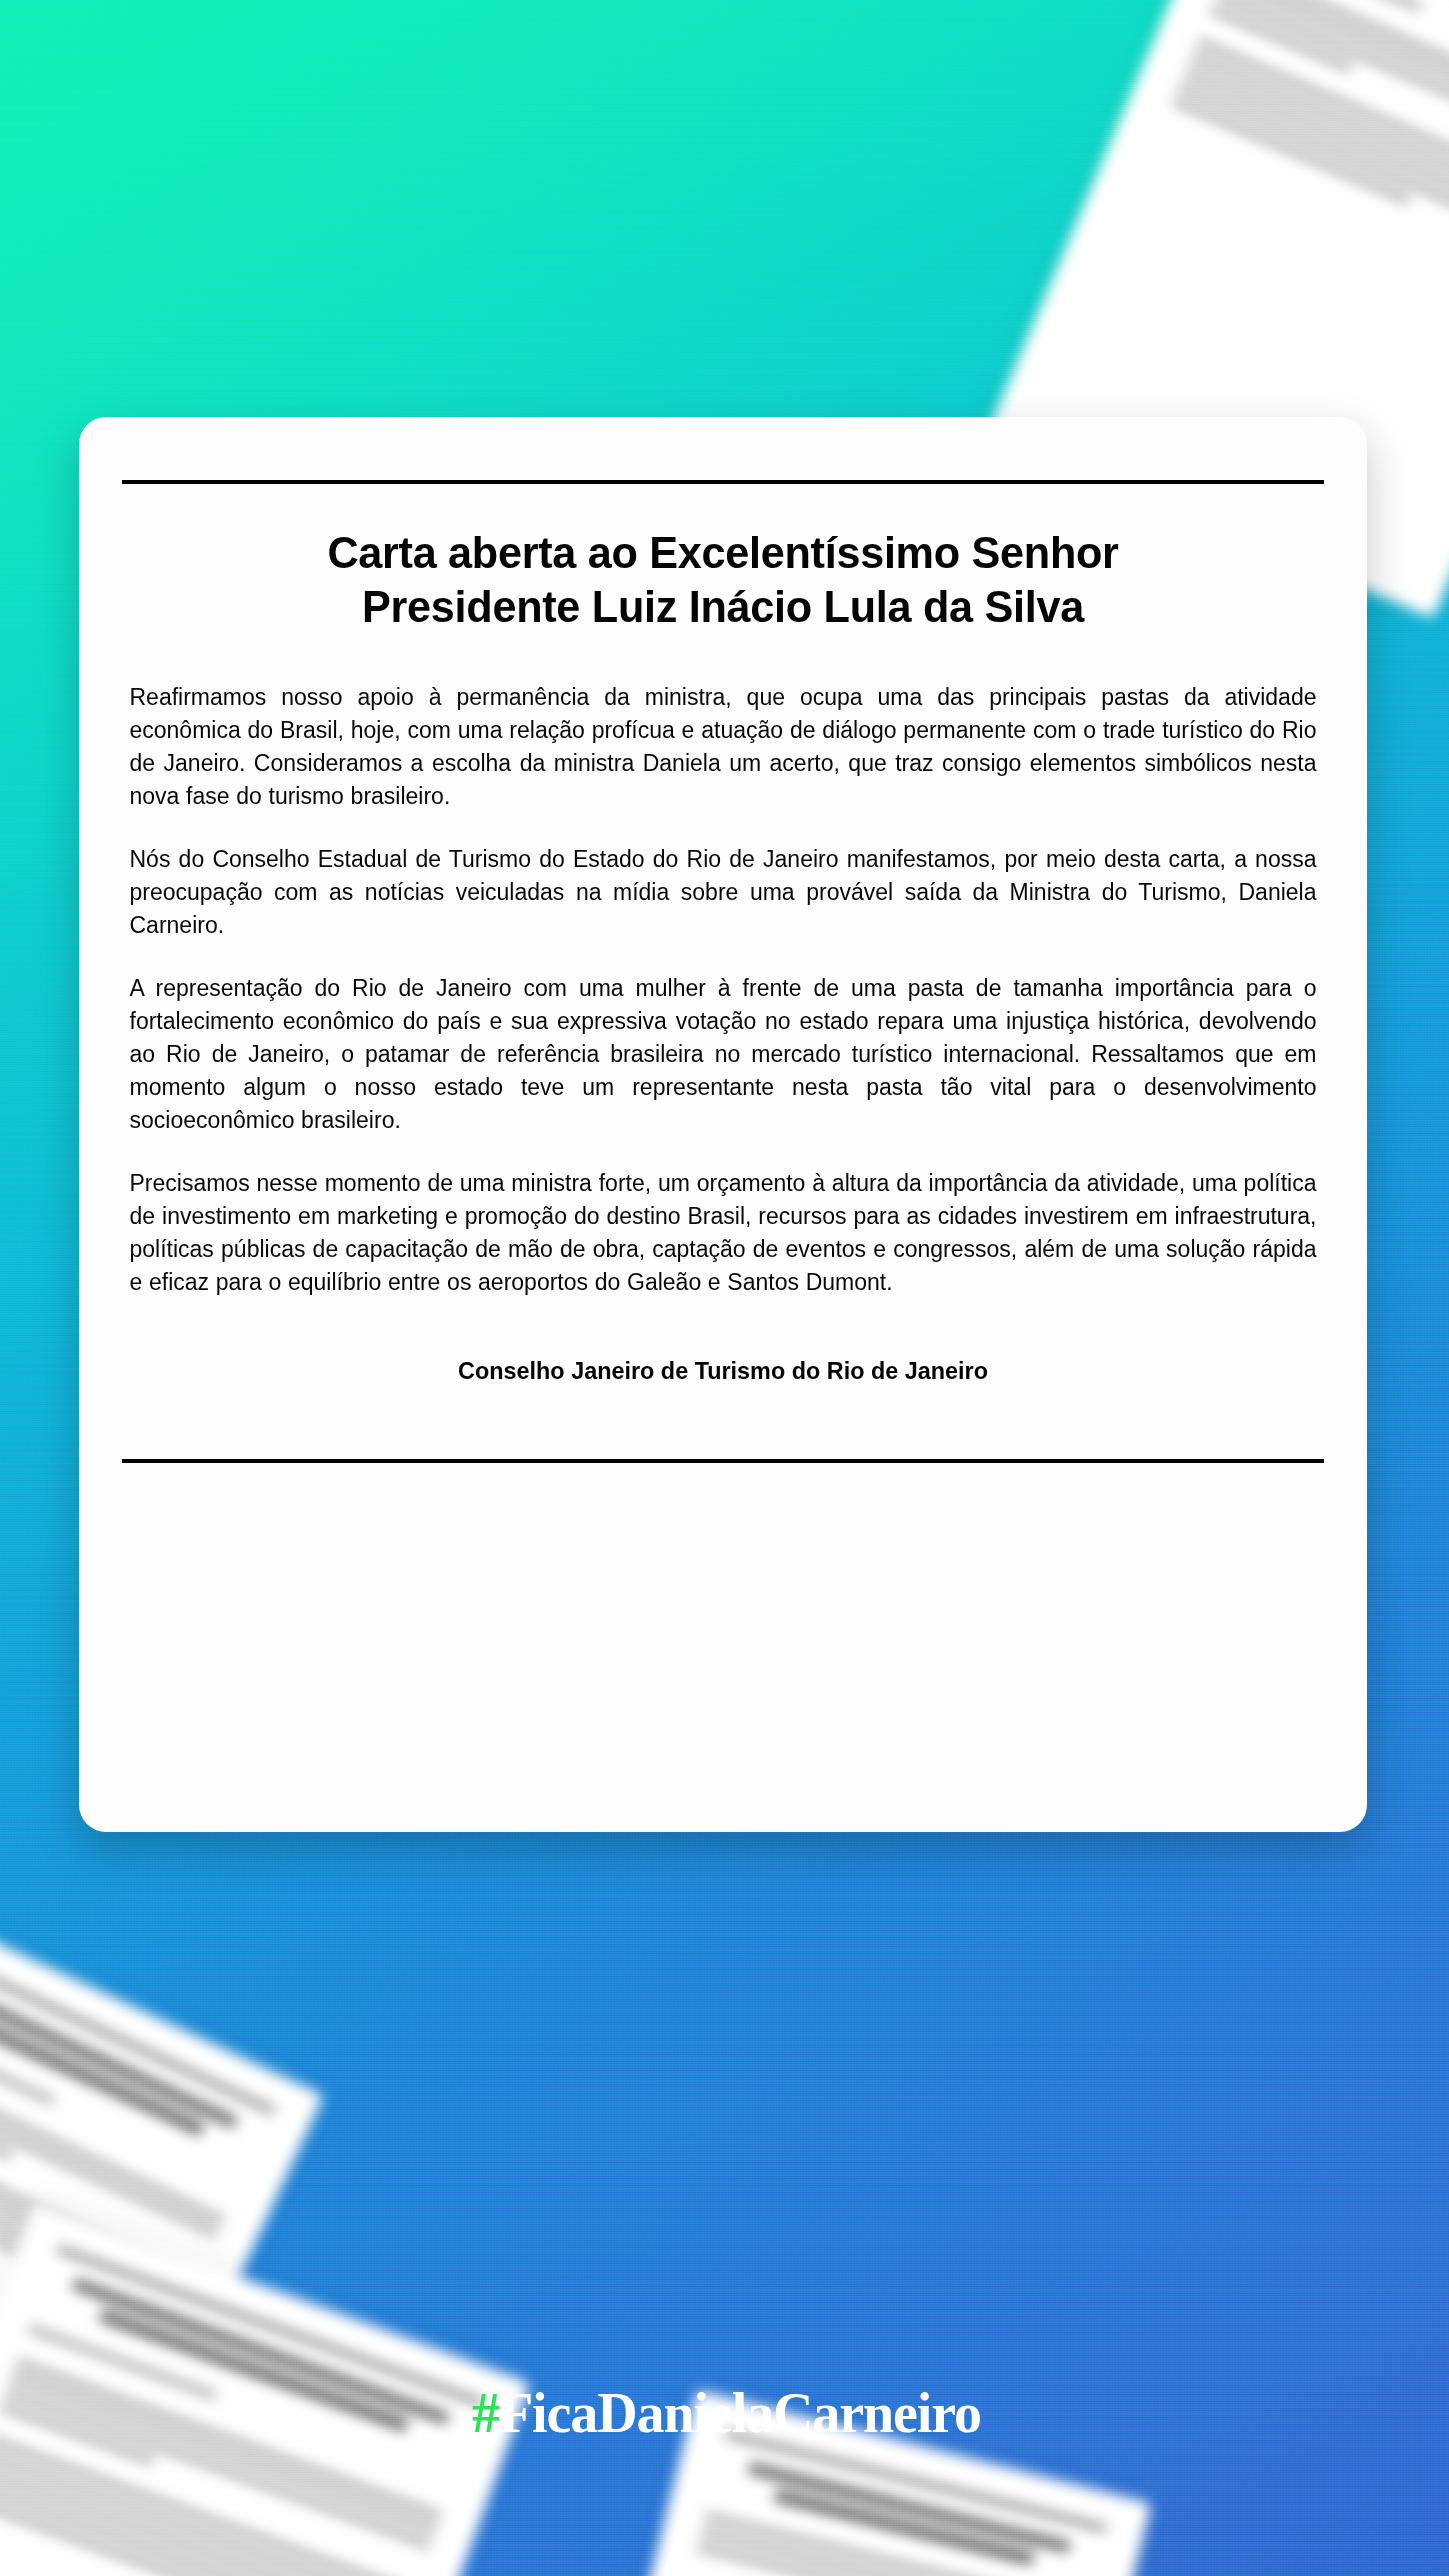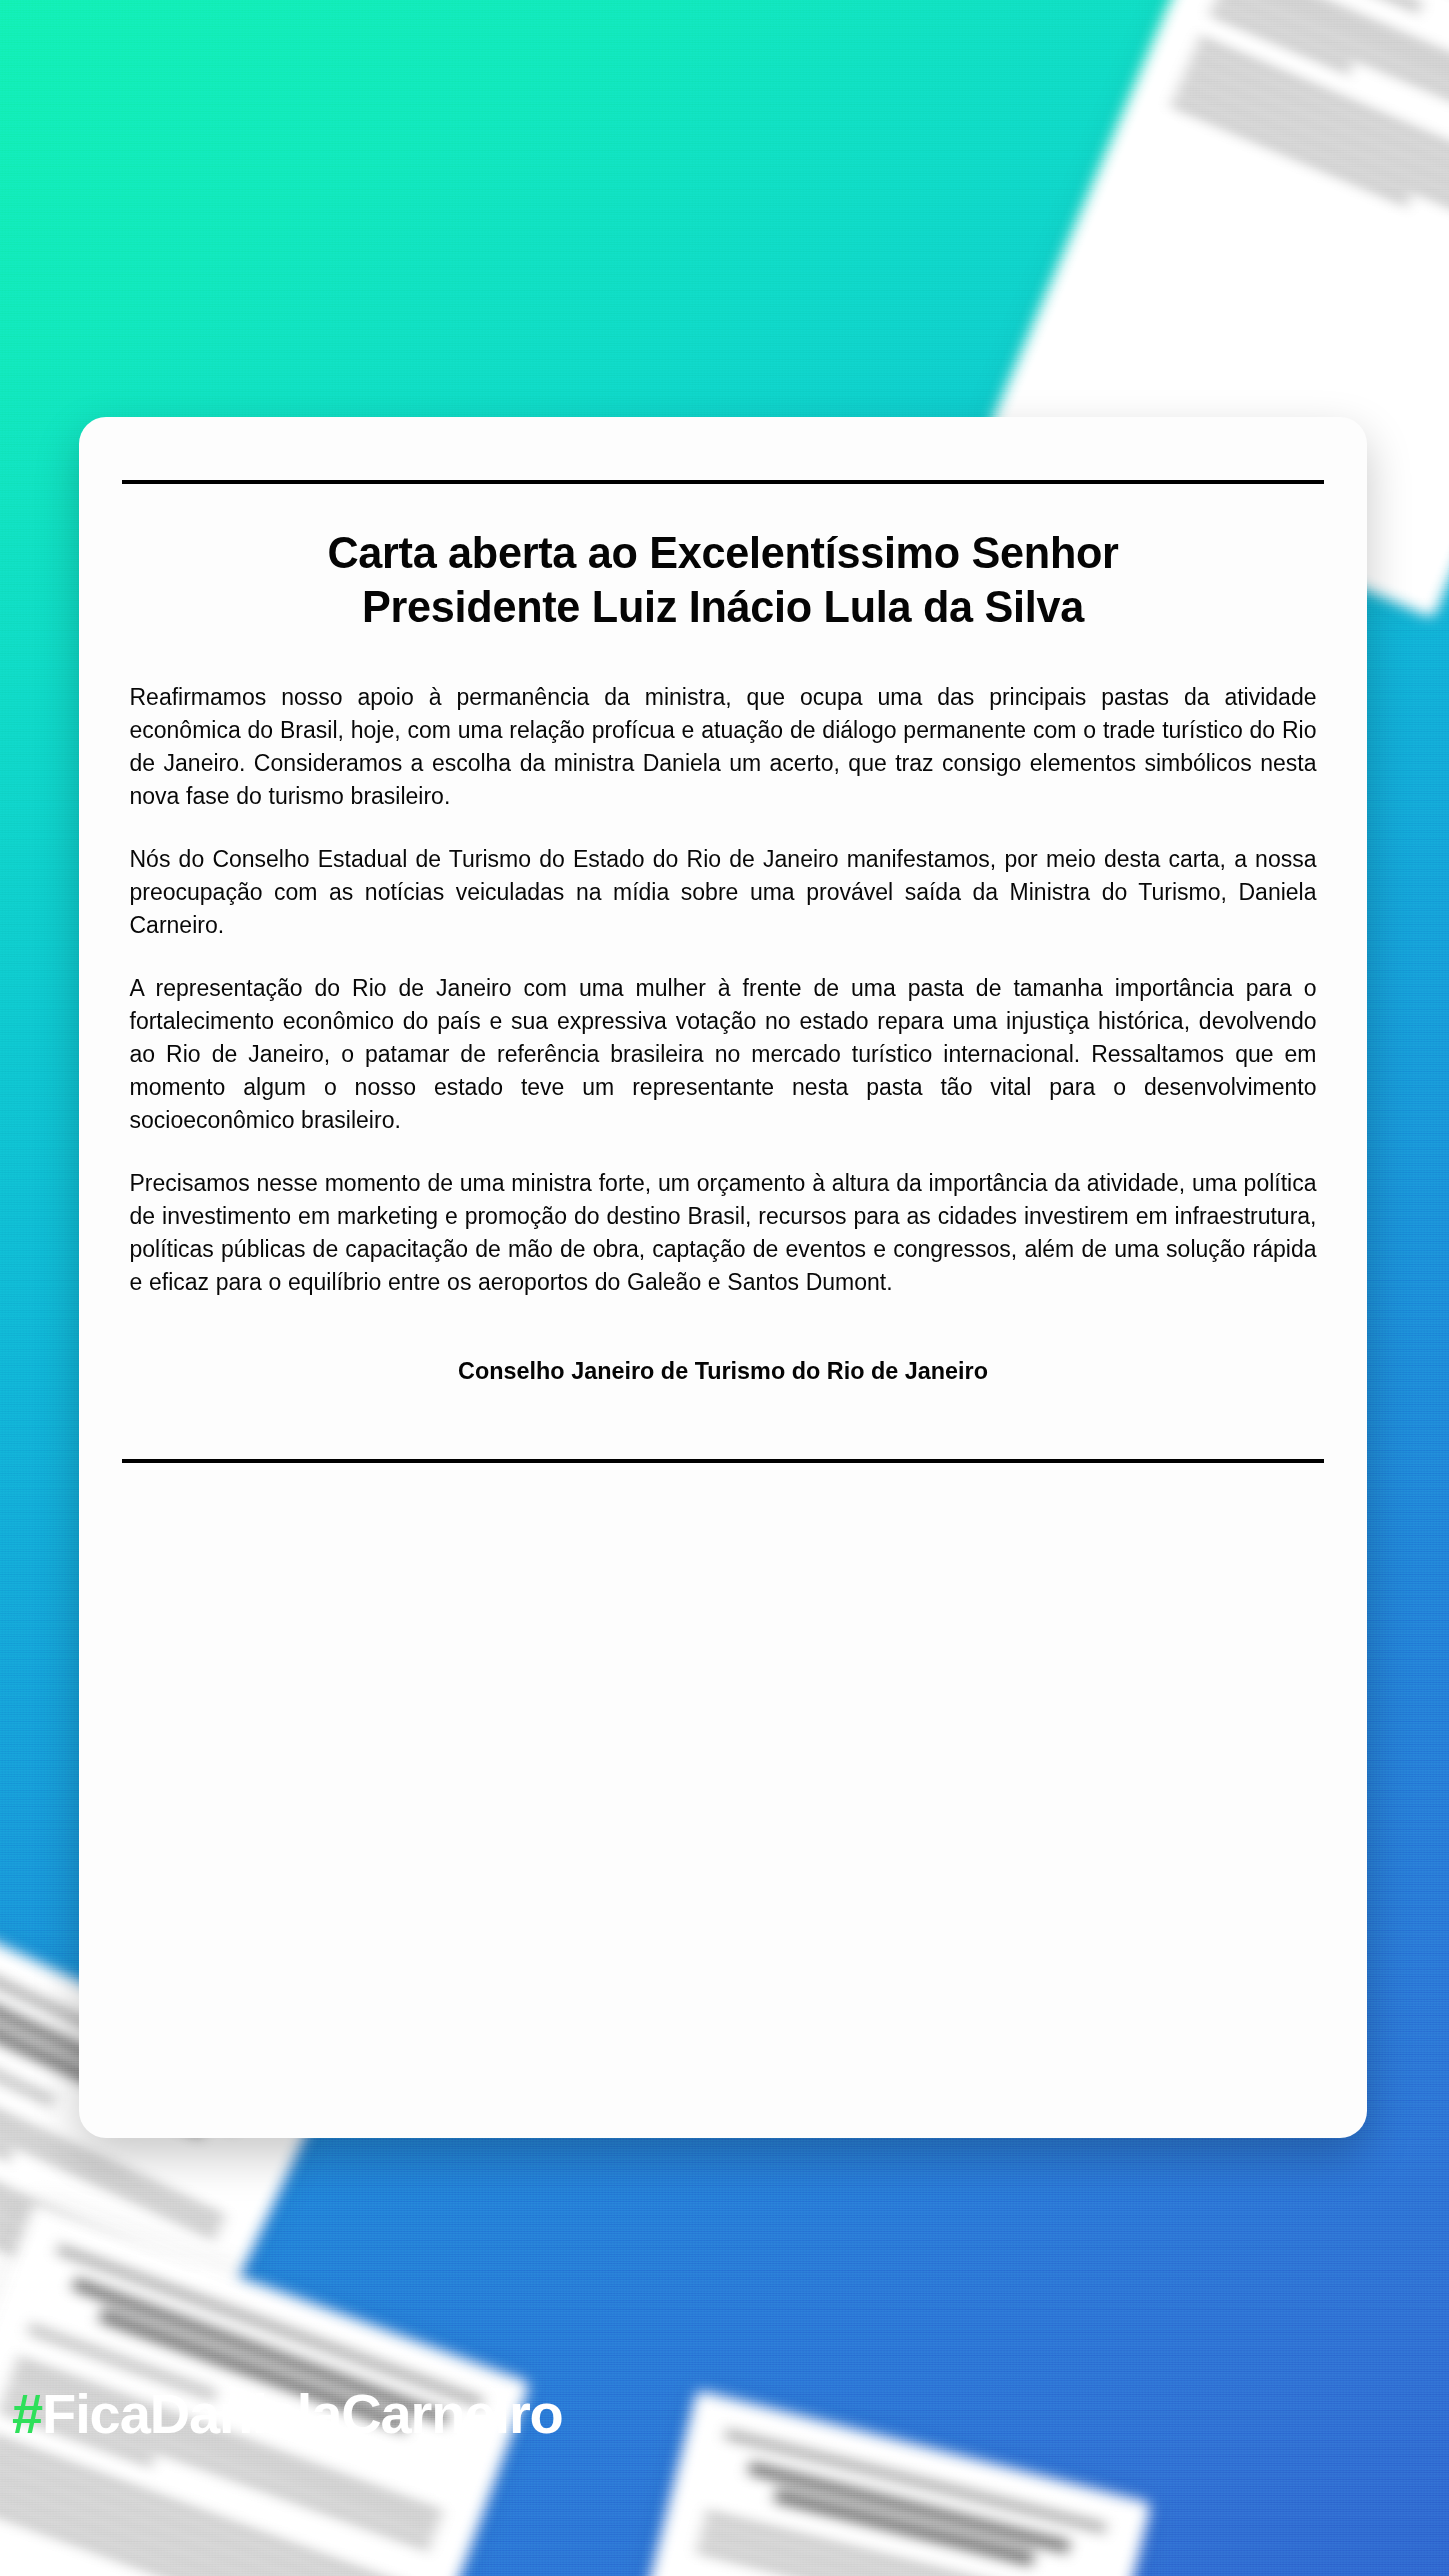--- a/index.html
+++ b/index.html
@@ -102,21 +102,21 @@
     padding: 33px 38px;
     transform: rotate(14deg);
   }
 
   
   #letter-card {
     position: absolute;
     left: 79px;
     top: 417px;
     width: 1288px;
-    height: 1721px;
+    height: 1415px;
     background: #fdfdfd;
     border-radius: 27px;
     box-shadow: 0 18px 45px rgba(0,0,0,.22);
     padding: 0 43px;
     overflow: hidden;
   }
 
   .rule {
     height: 3.8px;
     background: #000;
@@ -162,29 +162,30 @@
     font-weight: bold;
     font-size: 23.4px;
     line-height: 32px;
     color: #050505;
     margin-top: 56px;
   }
 
   
   #hashtag {
     position: absolute;
-    left: 12px;
+    left: 4px;
     right: 0;
     top: 2382px;
-    text-align: left;
+    text-align: center;
     font-size: 56px;
     font-weight: bold;
     letter-spacing: -1.1px;
     line-height: 63px;
     white-space: nowrap;
+    font-family: Liberation Serif, serif;
   }
   #hashtag-symbol { color: #2ee05a; }
   #hashtag-text   { color: #ffffff; }
 </style>
 </head>
 <body>
 
 <div id="backdrop"></div>
 
 <div class="bg-doc" id="bg-doc-tr">

